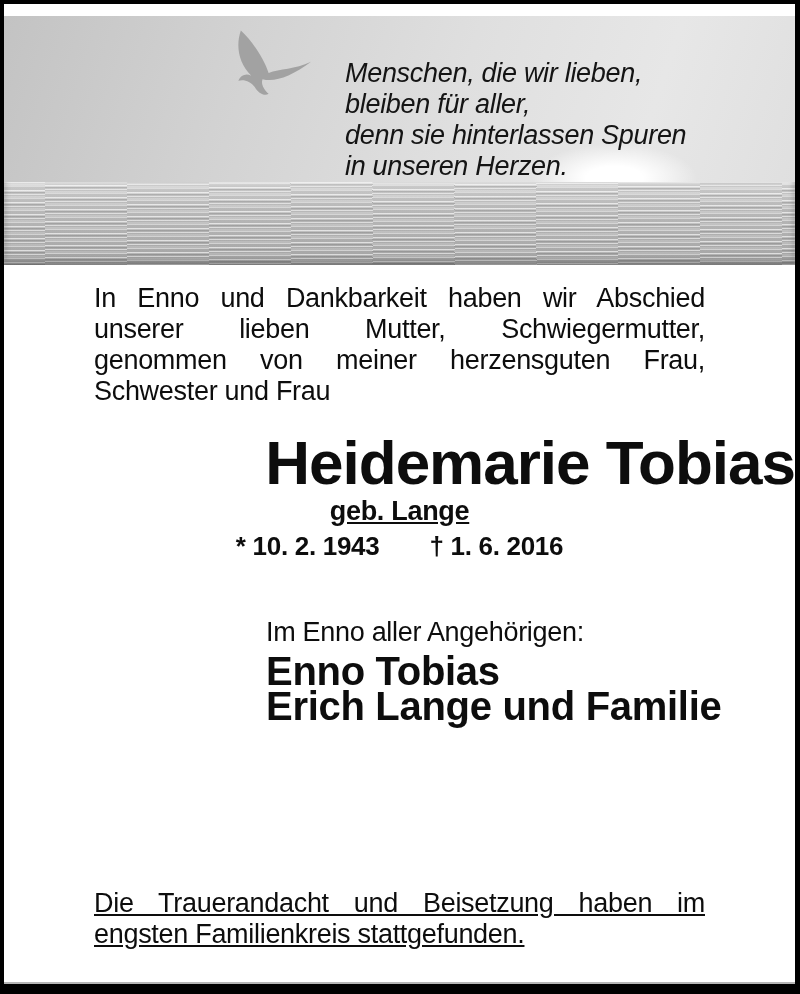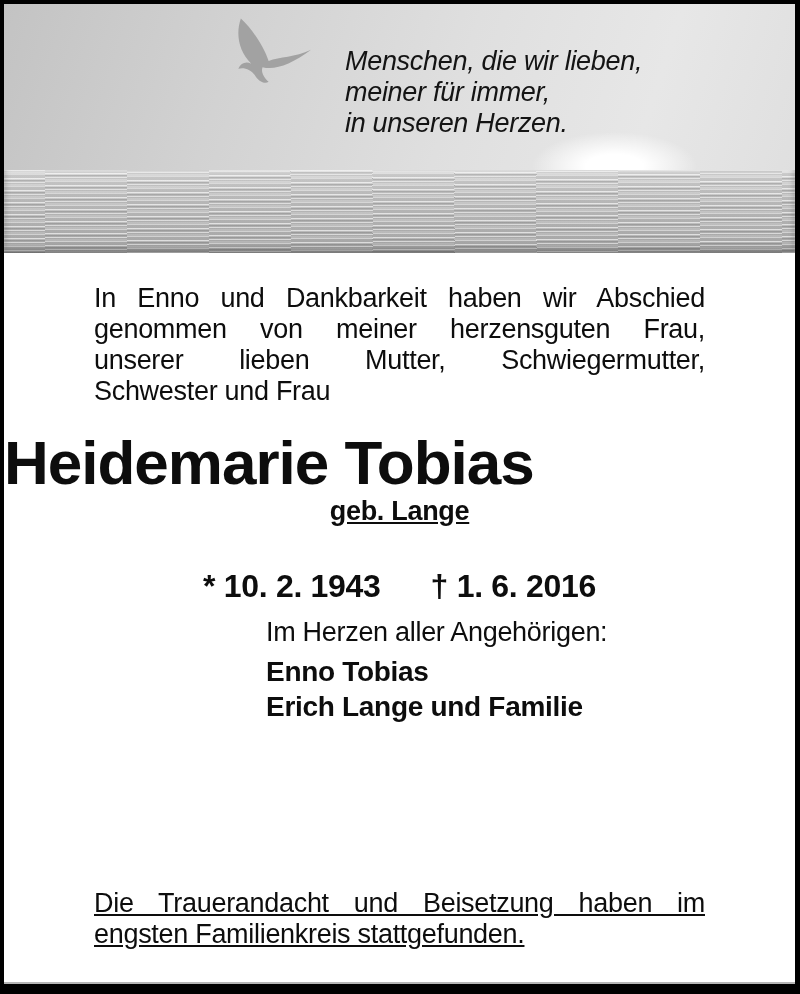--- a/index.html
+++ b/index.html
@@ -26,21 +26,21 @@
     content: "";
     position: absolute;
     left: 0; right: 0; bottom: 0;
     height: 2px;
     background: #b5b5b5;
   }
 
   
   .photo {
     position: absolute;
-    top: 0; left: 0; right: 0;
+    top: 12px; left: 0; right: 0;
     height: 249px;
     overflow: hidden;
     background: linear-gradient(108deg, #c3c3c3 0%, #d2d2d2 28%, #dfdfdf 55%, #e7e7e7 78%, #dedede 100%);
   }
   .sun-glow {
     position: absolute;
     left: 528px; top: 128px;
     width: 165px; height: 68px;
     background: radial-gradient(closest-side, #ffffff 0%, #ffffff 35%, rgba(255,255,255,0) 100%);
   }
@@ -81,46 +81,45 @@
     width: 611px;
     line-height: 31px;
   }
   .jline {
     text-align: justify;
     text-align-last: justify;
   }
   .deceased-name {
     left: 0; right: 0; top: 428px;
     margin: 0;
-    text-align: left;
+    text-align: right;
     font-size: 62px;
     font-weight: bold;
     letter-spacing: -1px;
     line-height: 1;
   }
   .maiden {
     left: 0; right: 0; top: 492px;
     text-align: center;
     font-weight: bold;
     text-decoration: underline;
   }
   .dates {
     left: 0; right: 0; top: 527px;
     text-align: center;
-    font-size: 32px;
+    font-size: 26px;
     font-weight: bold;
-    margin-top: 37px;
   }
   .dates .birth { margin-right: 50px; }
   .family-heading {
     left: 262px; top: 613px;
   }
   .family-names {
     left: 262px; top: 650px;
-    font-size: 28px;
+    font-size: 40px;
     font-weight: bold;
     line-height: 35px;
   }
   .address {
     left: 90px; top: 836px;
   }
   .closing {
     left: 90px; top: 884px;
     width: 611px;
     line-height: 31px;
@@ -133,39 +132,40 @@
 <div class="page">
 
   <div class="photo">
     <div class="sun-glow"></div>
     <div class="sea"></div>
     <svg class="bird" viewBox="0 0 120 90" aria-hidden="true">
       <path d="M31 3 C25 20 28 40 43 55 C37 52 31 54 28 61 C35 59 42 62 47 68 C51 75 58 79 63 76 C57 71 54 64 56 59 C70 63 89 56 112 39 C93 48 76 47 63 52 C58 36 45 16 31 3 Z" fill="#a2a2a2"></path>
     </svg>
     <div class="verse">
       <div>Menschen, die wir lieben,</div>
-      <div>meiner für immer,</div>
+      <div>bleiben für aller,</div>
+      <div>denn sie hinterlassen Spuren</div>
       <div>in unseren Herzen.</div>
     </div>
   </div>
 
   <div class="txt intro">
     <div class="jline">In Enno und Dankbarkeit haben wir Abschied</div>
+    <div class="jline">unserer lieben Mutter, Schwiegermutter,</div>
     <div class="jline">genommen von meiner herzensguten Frau,</div>
-    <div class="jline">unserer lieben Mutter, Schwiegermutter,</div>
     <div>Schwester und Frau</div>
   </div>
 
   <h1 class="txt deceased-name">Heidemarie Tobias</h1>
   <div class="txt maiden">geb. Lange</div>
   <div class="txt dates">
     <span class="birth">* 10. 2. 1943</span><span>† 1. 6. 2016</span>
   </div>
 
-  <div class="txt family-heading">Im Herzen aller Angehörigen:</div>
+  <div class="txt family-heading">Im Enno aller Angehörigen:</div>
   <div class="txt family-names">
     <div>Enno Tobias</div>
     <div>Erich Lange und Familie</div>
   </div>
 
 
   <div class="txt closing">
     <div class="jline">Die Trauerandacht und Beisetzung haben im</div>
     <div>engsten Familienkreis stattgefunden.</div>
   </div>

